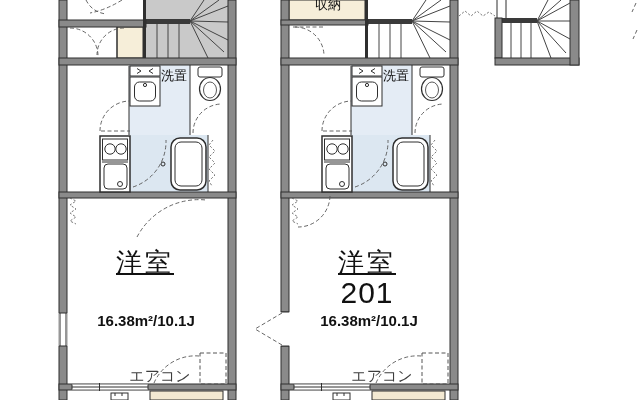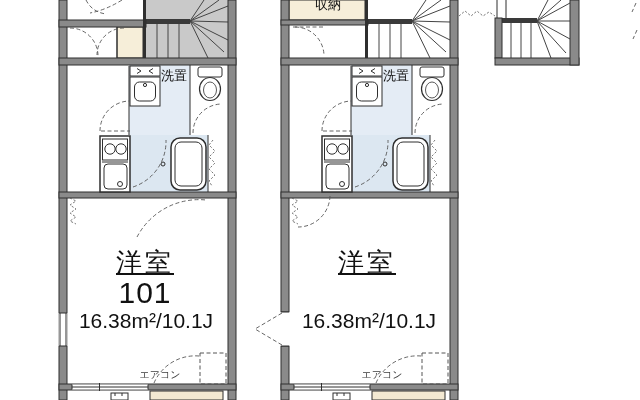--- a/index.html
+++ b/index.html
@@ -9,23 +9,23 @@
   .wall{fill:#8a8a8a;stroke:#2f2f2f;stroke-width:1;}
   .thin{stroke:#2f2f2f;stroke-width:1;fill:none;}
   .fix{fill:#ffffff;stroke:#2f2f2f;stroke-width:1;}
   .stairline{stroke:#444444;stroke-width:1;fill:none;}
   .dash{stroke:#555555;stroke-width:0.9;fill:none;stroke-dasharray:4 2.5;}
   .dashz{stroke:#555555;stroke-width:0.8;fill:none;stroke-dasharray:2.2 1.8;}
   .lbl{position:absolute;transform:translate(-50%,-50%);color:#111111;white-space:nowrap;
        line-height:1;}
   .room-name{font-size:26px;letter-spacing:3px;text-decoration:underline;}
   .room-num{font-size:30px;letter-spacing:1px;}
-  .room-area{font-size:21px;}
+  .room-area{font-size:15px;font-weight:bold;}
   .small-jp{font-size:13px;}
-  .tiny-jp{font-size:10px;color:#3d3d3d;}
+  .tiny-jp{font-size:15px;color:#3d3d3d;}
 </style>
 </head>
 <body>
 
 <div class="canvas">
 
 <svg width="640" height="400" viewBox="0 0 640 400">
 
   <g>
 
@@ -140,24 +140,24 @@
     <rect x="495" y="58" width="84" height="7" class="wall"></rect>
     <rect x="570" y="0" width="9" height="65" class="wall"></rect>
     <path class="thin" d="M497,0 V18 M506,0 V18"></path>
     <path class="dashz" d="M459,16 l6,-5 l6,5 l6,-5 l6,5 l6,-4 l6,4"></path>
   </g>
 
   <path class="dash" d="M636,3 L632,12 M637,30 L633,39"></path>
 </svg>
 
 <div class="lbl room-name" style="left:145px;top:262px;">洋室</div>
-<div class="lbl room-num" style="left:145px;top:293px;">101</div>
 <div class="lbl room-area" style="left:146px;top:320px;">16.38m²/10.1J</div>
 <div class="lbl small-jp" style="left:174px;top:75px;">洗置</div>
 <div class="lbl tiny-jp" style="left:160px;top:375px;">エアコン</div>
 
 <div class="lbl room-name" style="left:367px;top:262px;">洋室</div>
+<div class="lbl room-num" style="left:367px;top:293px;">201</div>
 <div class="lbl room-area" style="left:369px;top:320px;">16.38m²/10.1J</div>
 <div class="lbl small-jp" style="left:396px;top:75px;">洗置</div>
 <div class="lbl tiny-jp" style="left:382px;top:375px;">エアコン</div>
 <div class="lbl small-jp" style="left:328px;top:4px;">収納</div>
 
 </div>
 
 </body></html>

